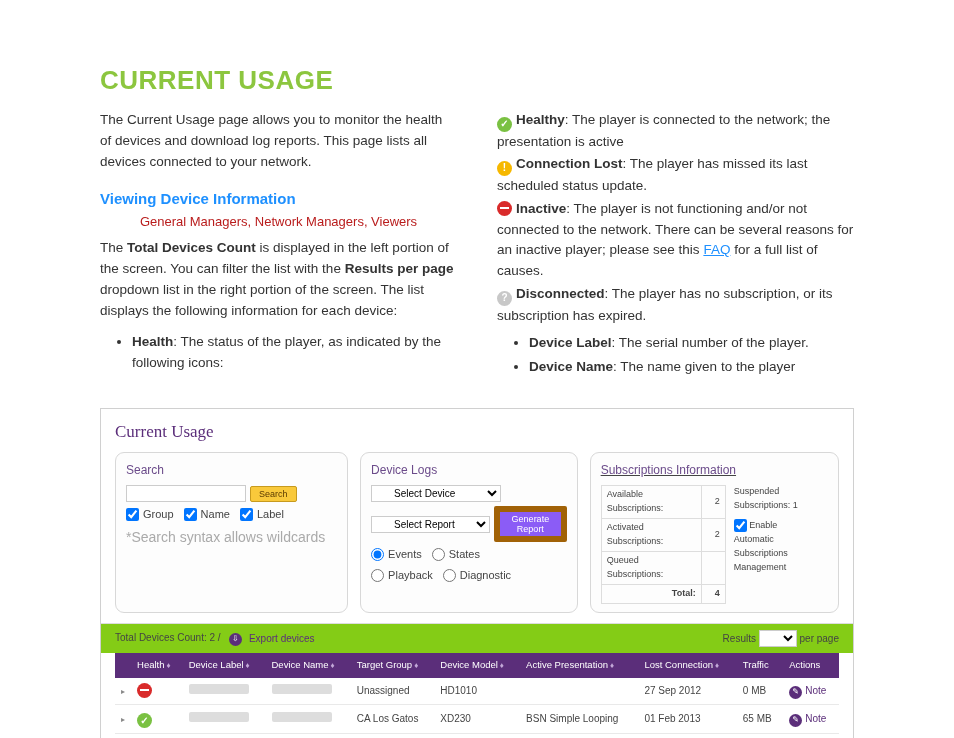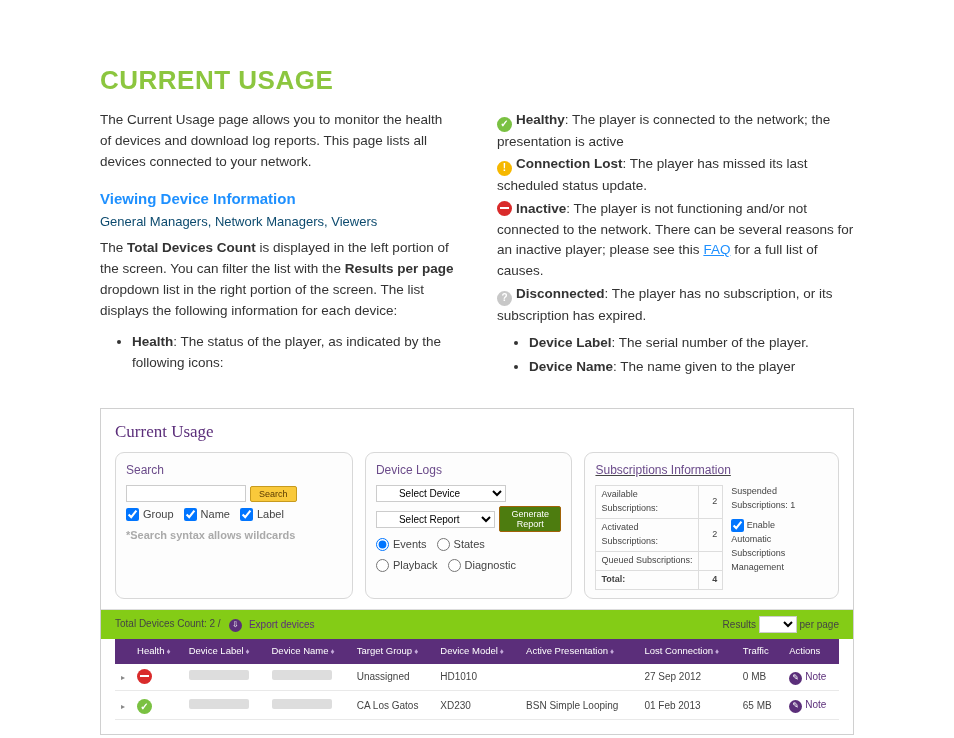--- a/index.html
+++ b/index.html
@@ -1,21 +1,21 @@
 <!DOCTYPE html>
 <html><head>
 <meta charset="utf-8">
 <style>
   * { box-sizing: border-box; margin: 0; padding: 0; }
   body { font-family: Arial, Helvetica, sans-serif; font-size: 13.5px; color: #333; background: #fff; width: 954px; margin: 0 auto; padding: 60px 100px 30px 100px; line-height: 1.55; }
   h1.title { color: #8CC63F; font-size: 26px; font-weight: bold; letter-spacing: 0.5px; margin-bottom: 10px; }
   .two-col { display: flex; gap: 40px; }
   .col { flex: 1; }
   h2.subhead { color: #1E90FF; font-size: 15px; font-weight: bold; margin: 14px 0 2px 0; }
-  .roles { color: #0c4a6e; font-size: 13px; margin-bottom: 6px; }
+  .roles { color: #b91c1c; font-size: 13px; margin-bottom: 6px; text-align: center; }
   .para { margin-bottom: 10px; }
   ul.b { list-style: disc; padding-left: 32px; margin-bottom: 6px; }
   ul.b li { margin-bottom: 4px; }
   b { font-weight: bold; }
   a.link { color: #1E90FF; text-decoration: underline; }
   .icon-healthy, .icon-warn, .icon-inactive, .icon-disc { display:inline-flex; width:15px; height:15px; border-radius:50%; align-items:center; justify-content:center; color:#fff; font-size:10px; font-weight:bold; vertical-align:-3px; margin-right:4px;}
   .icon-healthy { background:#7AC142; }
   .icon-warn { background:#F6B800; }
   .icon-inactive { background:#D92B2B; position:relative;}
   .icon-inactive::after{content:""; width:9px; height:2px; background:#fff; position:absolute;}
@@ -26,24 +26,24 @@
   .ss-panels { display:flex; gap:12px; padding:0 14px 10px 14px;}
   .panel { border:1px solid #d8d8d8; border-radius:9px; padding:8px 10px; flex:1; background:#fdfdfd;}
   .panel-h { color:#6B4B8A; font-size:12px; margin-bottom:6px; }
   .panel-search { flex:1.3;}
   .panel-logs { flex:1.1;}
   .panel-subs { flex:1.4;text-decoration:underline;}
   .srow{display:flex; align-items:center; gap:4px; margin-bottom:4px;}
   input.txt { border:1px solid #ccc; height:17px; width:120px; padding:0 4px; font-size:10px;}
   select.sel { border:1px solid #ccc; height:17px; font-size:10px; padding:0 18px; background:#fff;}
   .btn-y { background:#F9C93B; border:1px solid #C79A1E; color:#5B3B00; font-size:9px; padding:2px 8px; border-radius:2px; cursor:pointer;}
-  .btn-p { background:#4d7c0f; color:#fff; border:1px solid #a16207; font-size:9px; padding:2px 6px; border-radius:2px; cursor:pointer;}
+  .btn-p { background:#8b5cf6; color:#fff; border:6px solid #a16207; font-size:9px; padding:2px 6px; border-radius:2px; cursor:pointer;}
   .chk, .rad { vertical-align:middle;}
   label.sm{font-size:11px; margin-right:6px;}
-  .hint{color:#aaa; font-size:11px;font-weight:bold;}
+  .hint{color:#aaa; font-size:14px;}
   .subs-tbl{width:55%; border-collapse:collapse; float:left;}
   .subs-tbl td{border:1px solid #ddd; padding:2px 5px; font-size:9px;}
   .subs-tbl td:last-child{text-align:right; width:24px;}
   .subs-side{float:left; width:40%; padding-left:8px; font-size:9px;}
   .clear{clear:both;}
   
   .toolbar{background:#84cc16; padding:6px 14px; font-size:10px; display:flex; align-items:center; justify-content:space-between; border-top:1px solid #ddd;}
   .toolbar .export{color:#5B2E7A; display:inline-flex; align-items:center; gap:4px;}
   
   table.devtbl{width:calc(100% - 28px); margin:0 14px 14px 14px; border-collapse:collapse; font-size:10px;}
@@ -136,21 +136,21 @@
             </tr>
         <tr>
               <td>Activated Subscriptions:</td>
               <td>2</td>
             </tr>
         <tr>
               <td>Queued Subscriptions:</td>
               <td></td>
             </tr>
         <tr>
-              <td style="text-align:left"><b>Total:</b></td>
+              <td style="text-align:right"><b>Total:</b></td>
               <td><b>4</b></td>
             </tr>
       </tbody>
         </table>
       <div class="subs-side">
         <div>Suspended Subscriptions: 1</div>
         <div style="margin-top:6px;"><input type="checkbox" checked="" class="chk" style=""> <span>Enable Automatic Subscriptions Management</span></div>
       </div>
       <div class="clear"></div>
     </div>

